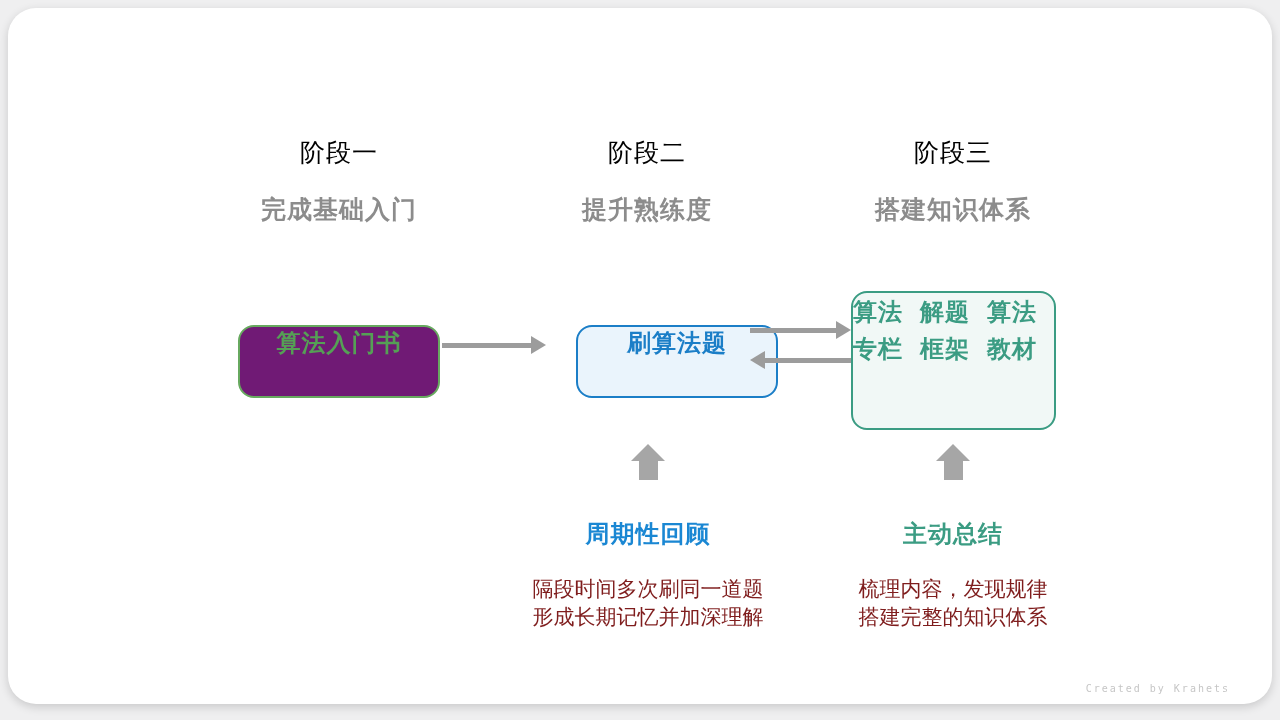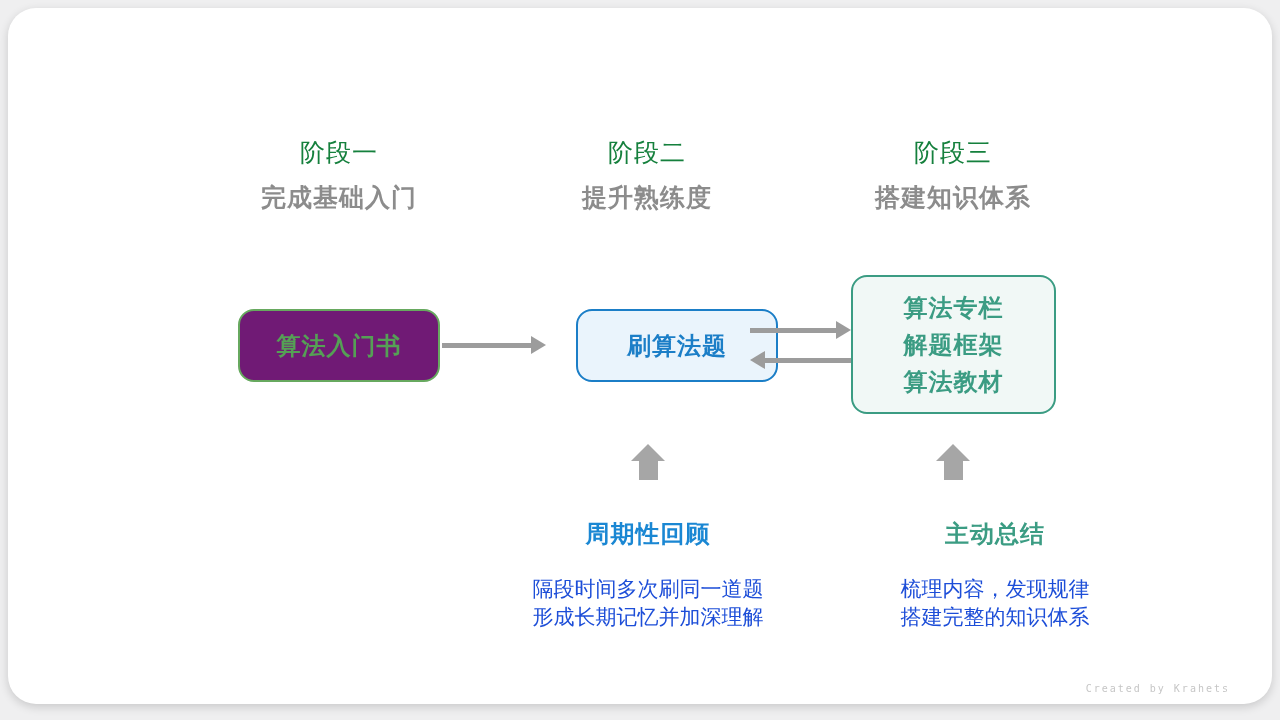--- a/index.html
+++ b/index.html
@@ -16,32 +16,33 @@
     background: #ffffff;
     border-radius: 28px;
     box-shadow: 0 3px 10px rgba(0,0,0,0.16);
   }
 
   
   .stage-header { position: absolute; top: 128px; width: 300px; text-align: center; }
   .stage-header.c1 { left: 181px; }
   .stage-header.c2 { left: 489px; }
   .stage-header.c3 { left: 795px; }
-  .stage-label { font-size: 25px; color: #15803d; letter-spacing: 1px; }
-  .stage-subtitle { margin-top: 12px; font-size: 25px; font-weight: bold; color: #8c8c8c; letter-spacing: 1px; }
+  .stage-label { font-size: 25px; color: #000000; letter-spacing: 1px; }
+  .stage-subtitle { margin-top: 24px; font-size: 25px; font-weight: bold; color: #8c8c8c; letter-spacing: 1px; }
 
   
   .node {
     position: absolute;
     box-sizing: border-box;
     border-radius: 16px;
-    display: flex; flex-direction: column;
-    align-items: center; justify-content: center;
+    display: flex; 
+    align-items: flex-start; justify-content: center;
     font-size: 24px; font-weight: bold;
     letter-spacing: 1px;
+    margin-top: 16px;
   }
   .node-intro {
     left: 230px; top: 301px; width: 202px; height: 73px;
     border: 2.5px solid #67a95f; background: #701a75; color: #55a055;
   }
   .node-practice {
     left: 568px; top: 301px; width: 202px; height: 73px;
     border: 2.5px solid #1b7ec7; background: #eaf4fc; color: #1b7ec7;
   }
   .node-knowledge {
@@ -77,25 +78,25 @@
     border-left: 17px solid transparent; border-right: 17px solid transparent;
     border-bottom: 17px solid #a6a6a6;
   }
   .up-arrow .up-stem { width: 19px; height: 19px; background: #a6a6a6; }
   .up-arrow.c2 { left: 623px; top: 436px; }
   .up-arrow.c3 { left: 928px; top: 436px; }
 
   
   .annotation { position: absolute; top: 510px; width: 320px; text-align: center; }
   .annotation.c2 { left: 480px; }
-  .annotation.c3 { left: 827px; }
+  .annotation.c3 { left: 785px; }
   .annotation-title { font-size: 24px; font-weight: bold; letter-spacing: 1px; }
   .annotation-title.blue { color: #1a87d3; }
   .annotation-title.teal { color: #3b9c83; }
-  .annotation-desc { margin-top: 25px; font-size: 21px; line-height: 28px; color: #1d4ed8; }
+  .annotation-desc { margin-top: 25px; font-size: 21px; line-height: 28px; color: #7f1d1d; }
 
   .watermark {
     position: absolute; right: 42px; top: 675px;
     font-family: "DejaVu Sans Mono", "Liberation Mono", monospace;
     font-size: 10px; color: #c6c6c6; letter-spacing: 2px;
   }
 </style>
 </head>
 <body>
 

